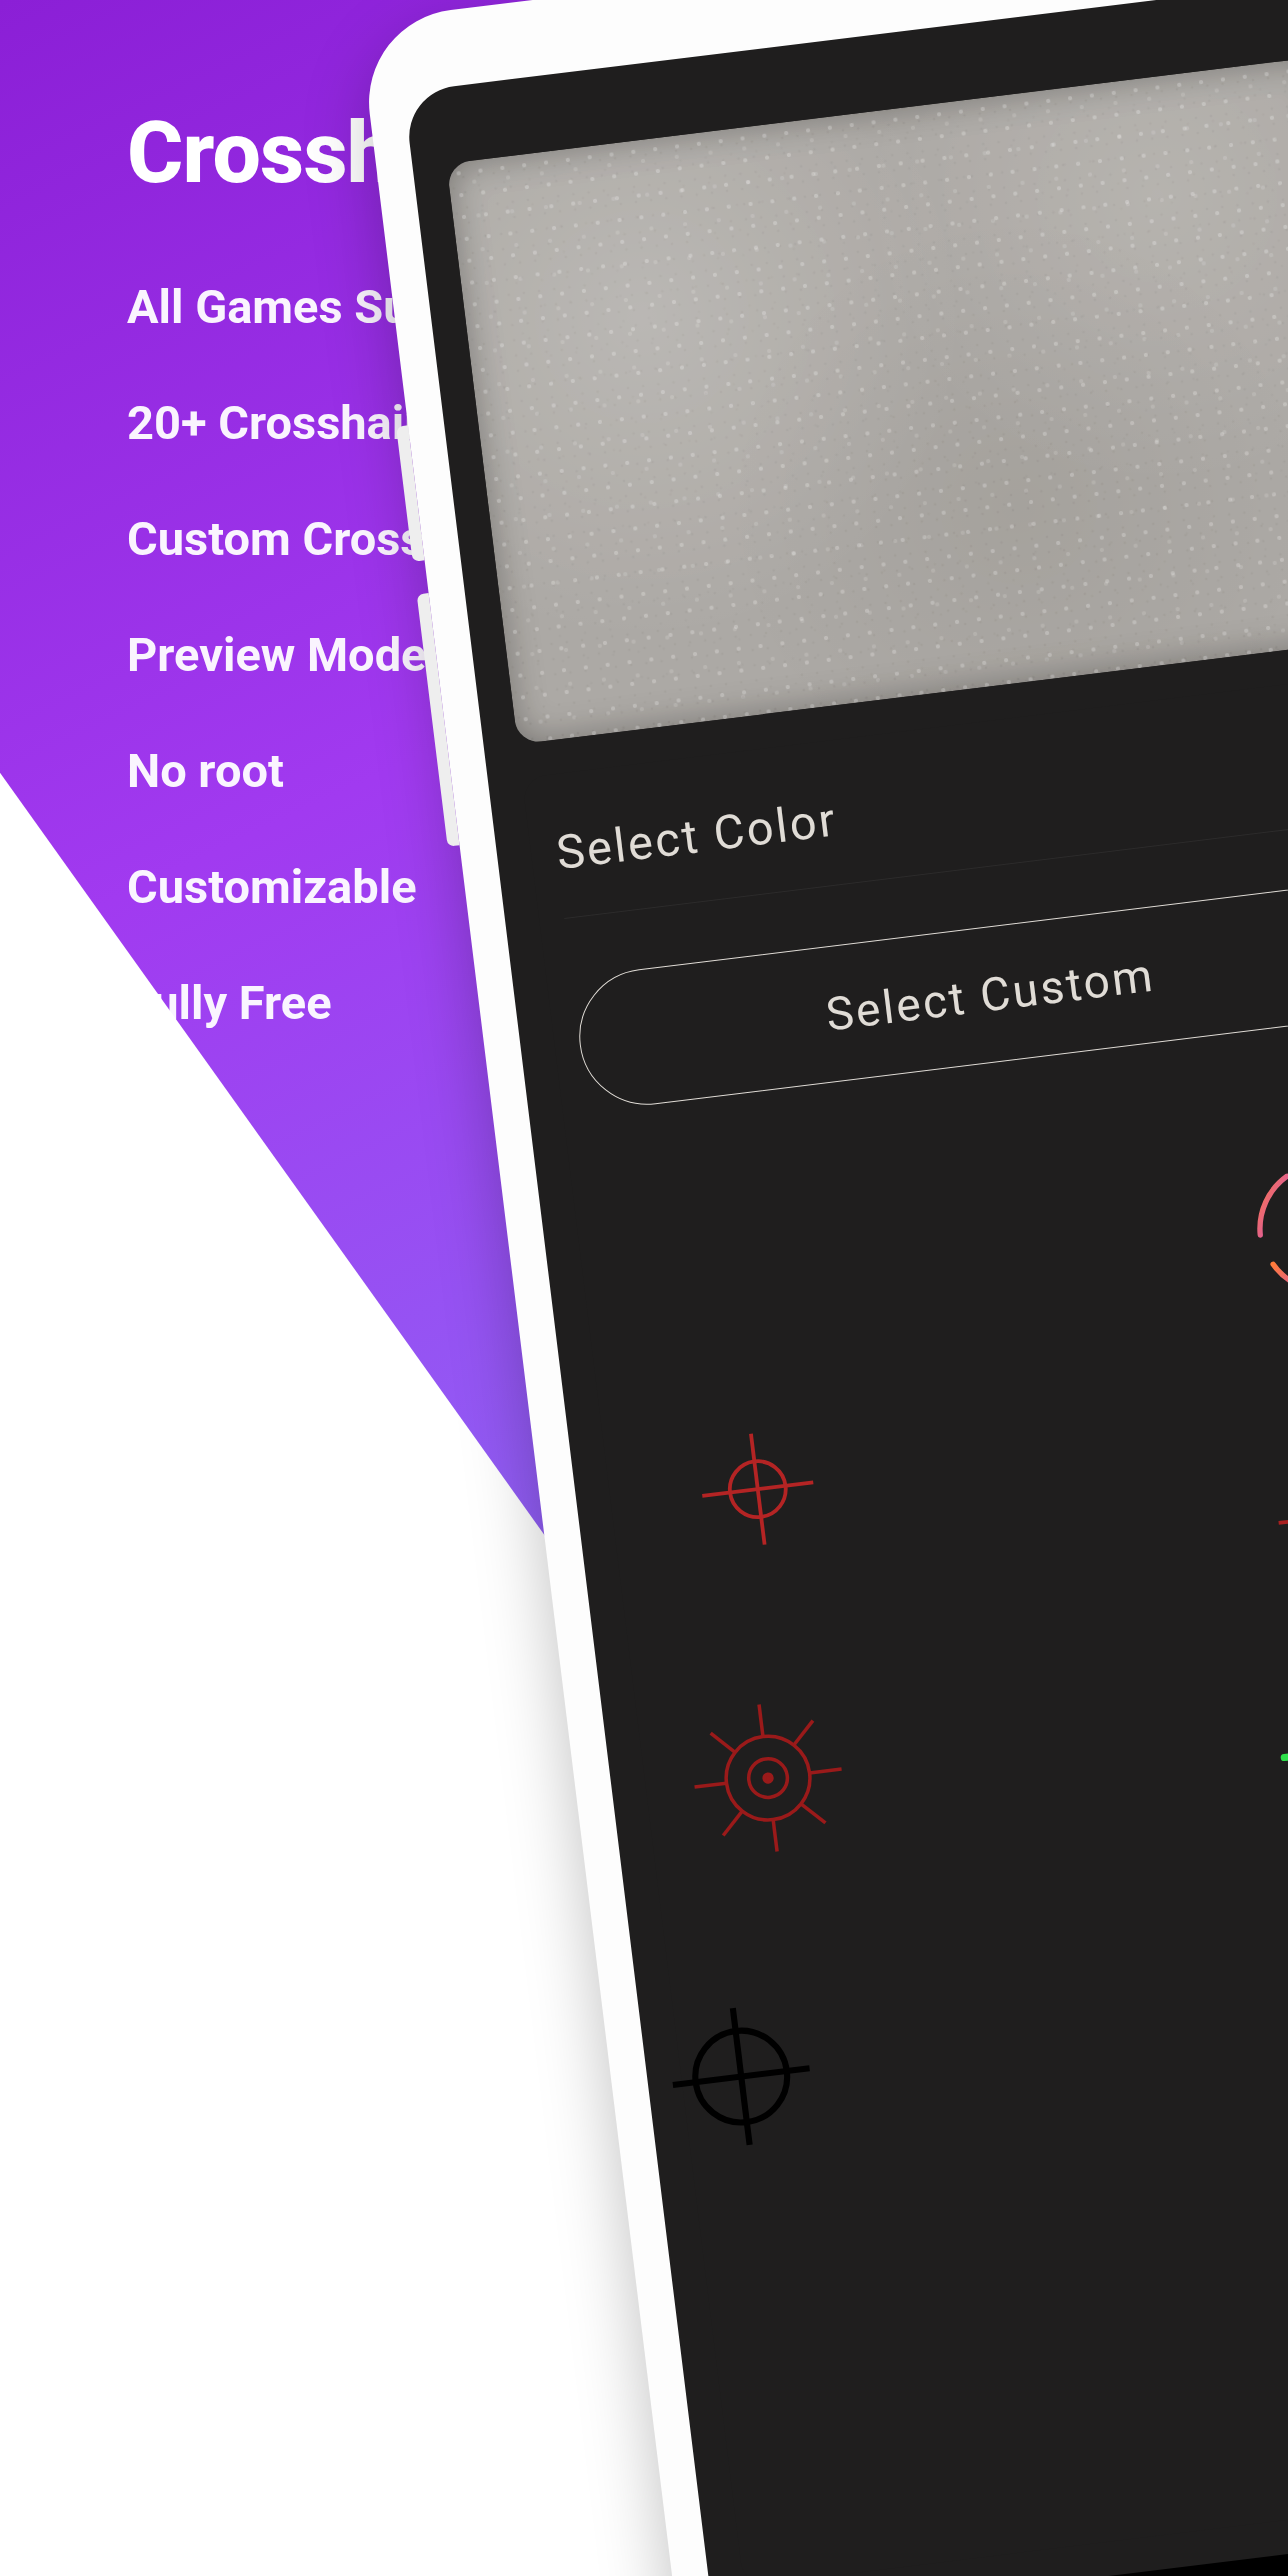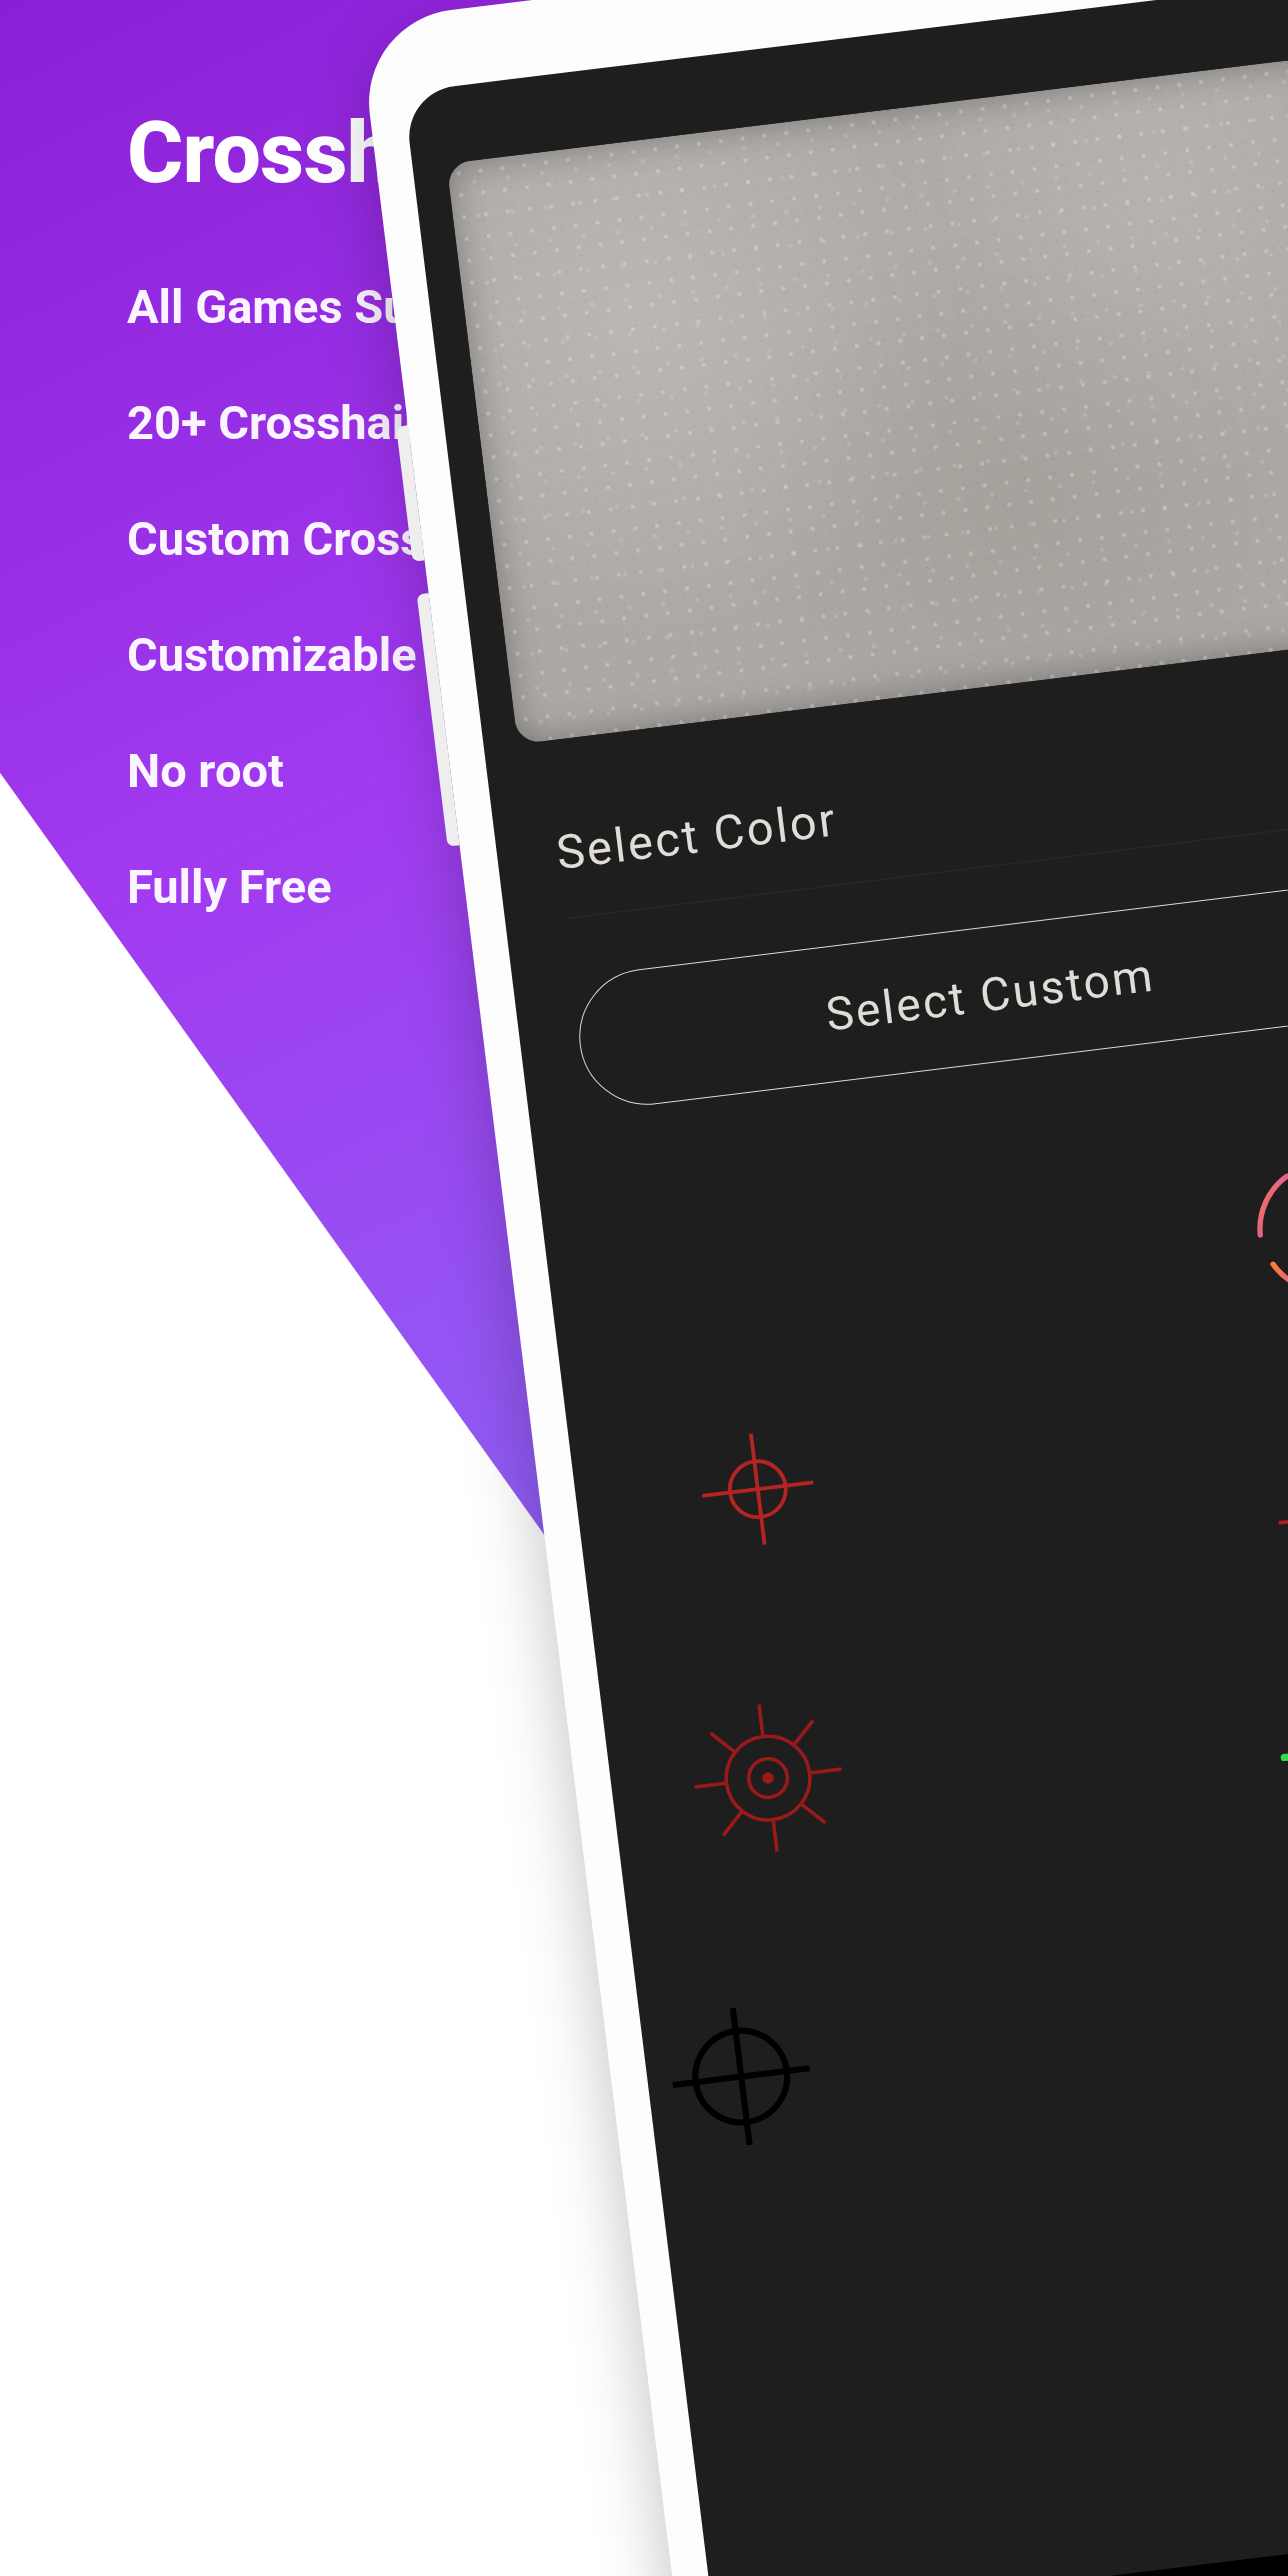--- a/index.html
+++ b/index.html
@@ -189,22 +189,23 @@
 <body>
 
 <div class="bg-triangle"></div>
 
 <div class="text-panel">
   <h1 class="title">Crosshair Tool</h1>
   <ul class="features">
     <li>All Games Supported</li>
     <li>20+ Crosshair</li>
     <li>Custom Crosshair</li>
+    <li>Preview Mode</li>
+    <li>No root</li>
     <li>Customizable</li>
-    <li>No root</li>
     <li>Fully Free</li>
   </ul>
 </div>
 
 <div class="device">
   <div class="device-frame"></div>
   <div class="device-buttons"></div>
   <div class="device-buttons b2"></div>
 
   <div class="device-screen">

